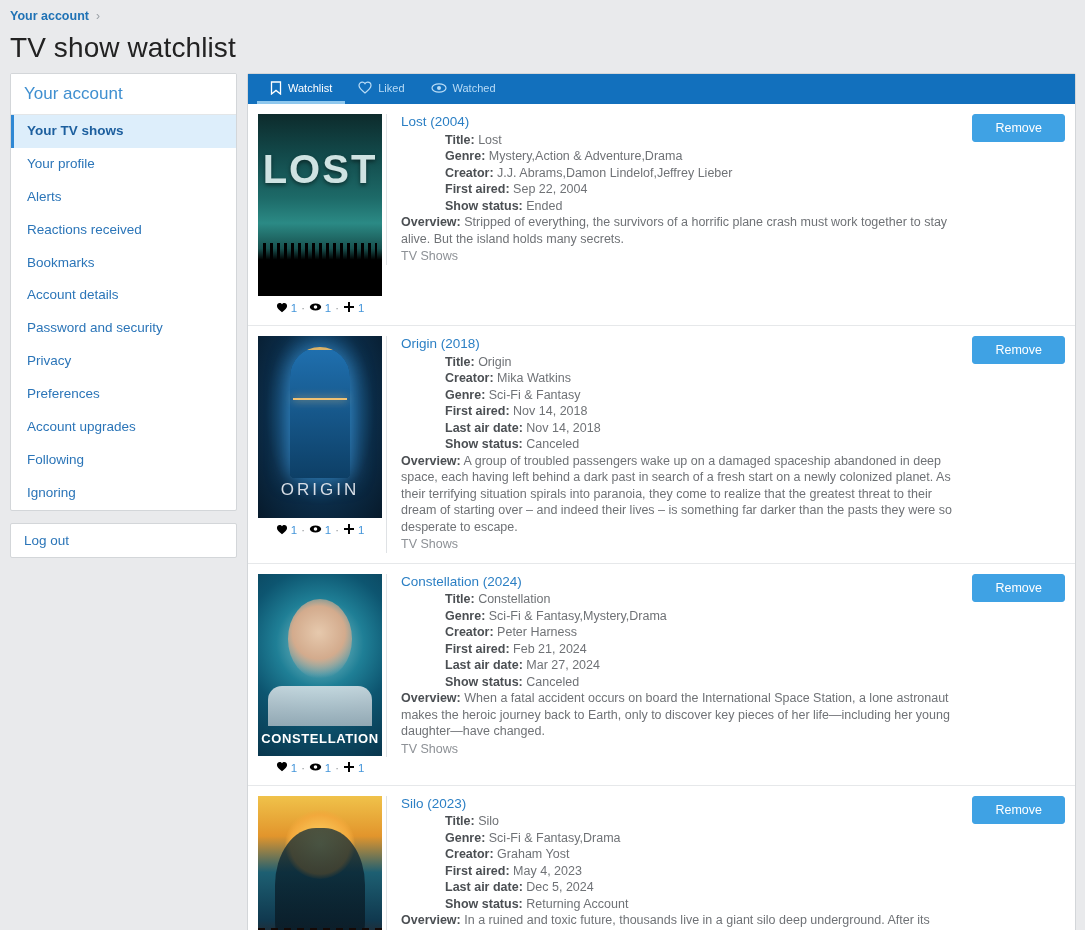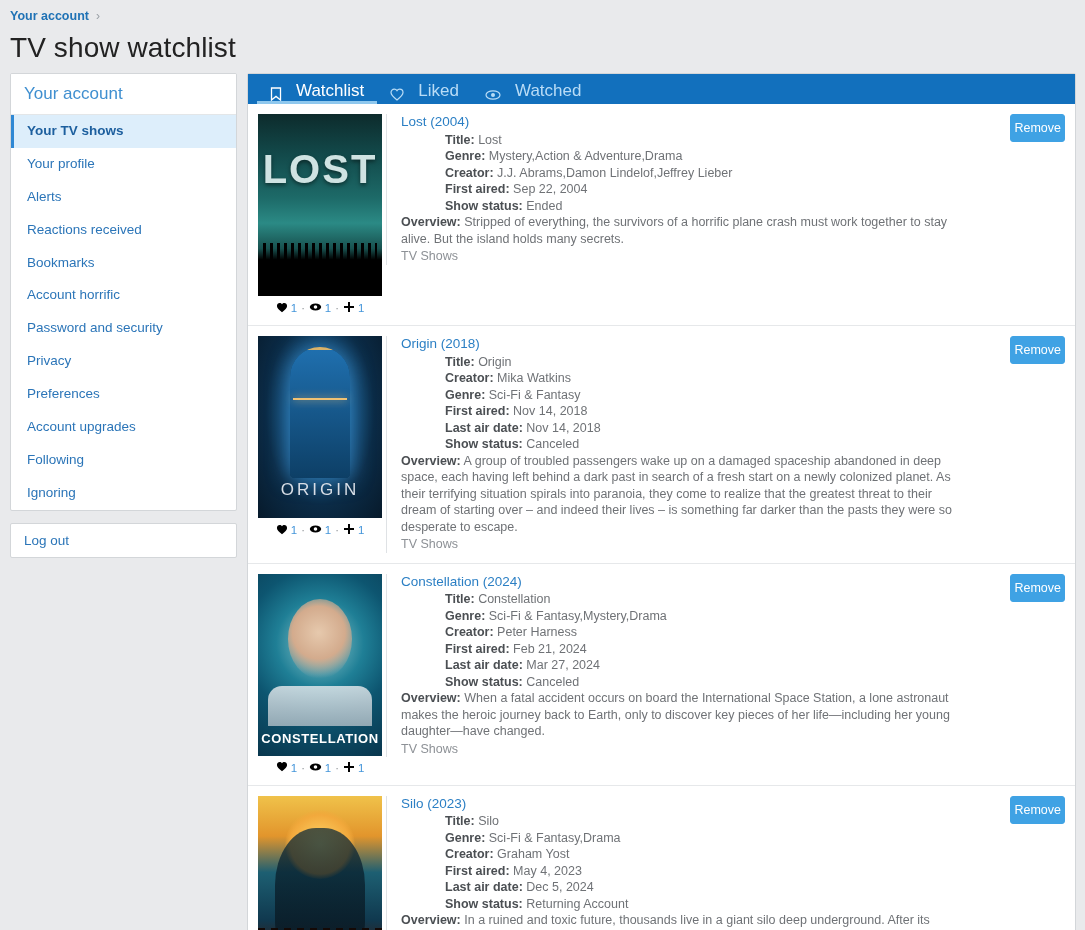--- a/index.html
+++ b/index.html
@@ -99,24 +99,24 @@
   }
   .tabbar {
     background: #1270bd;
     display: flex;
     align-items: stretch;
     height: 30px;
     padding-left: 9px;
   }
   .tab {
     display: flex;
-    align-items: flex-end;
-    gap: 14px;
+    align-items: center;
+    gap: 6px;
     padding: 0 13px;
-    font-size: 17px;
+    font-size: 11px;
     color: #b9dcf6;
     cursor: pointer;
     border-bottom: 3px solid transparent;
   }
   .tab .tabicon { display: inline-flex; align-items: center; }
   .tab.active { color: #ffffff; border-bottom: 3px solid #8fc8ee; background: #1270bd; }
 
   
   .show-list { padding: 0; }
   .show-row {
@@ -191,21 +191,21 @@
     display: flex;
     justify-content: flex-end;
     padding-left: 8px;
   }
   .btn-remove {
     background: #3fa2e4;
     color: #fff;
     border: 1px solid #3fa2e4;
     border-radius: 3px;
     font-size: 12.5px;
-    padding: 6px 3px;
+    padding: 6px 22px;
     cursor: pointer;
     font-family: "Liberation Sans", sans-serif;
   }
 </style>
 </head>
 <body>
 
 <div class="breadcrumb">
   <span class="crumb-link">Your account</span>
   <span class="crumb-sep">›</span>
@@ -231,21 +231,21 @@
       </a>
       <a class="side-item">
         <span>Reactions received</span>
       </a>
       <a class="side-item">
         <span>Bookmarks</span>
       </a>
 
 
       <a class="side-item">
-        <span>Account horrific</span>
+        <span>Account details</span>
       </a>
       <a class="side-item">
         <span>Password and security</span>
       </a>
       <a class="side-item">
         <span>Privacy</span>
       </a>
       <a class="side-item">
         <span>Preferences</span>
       </a>

